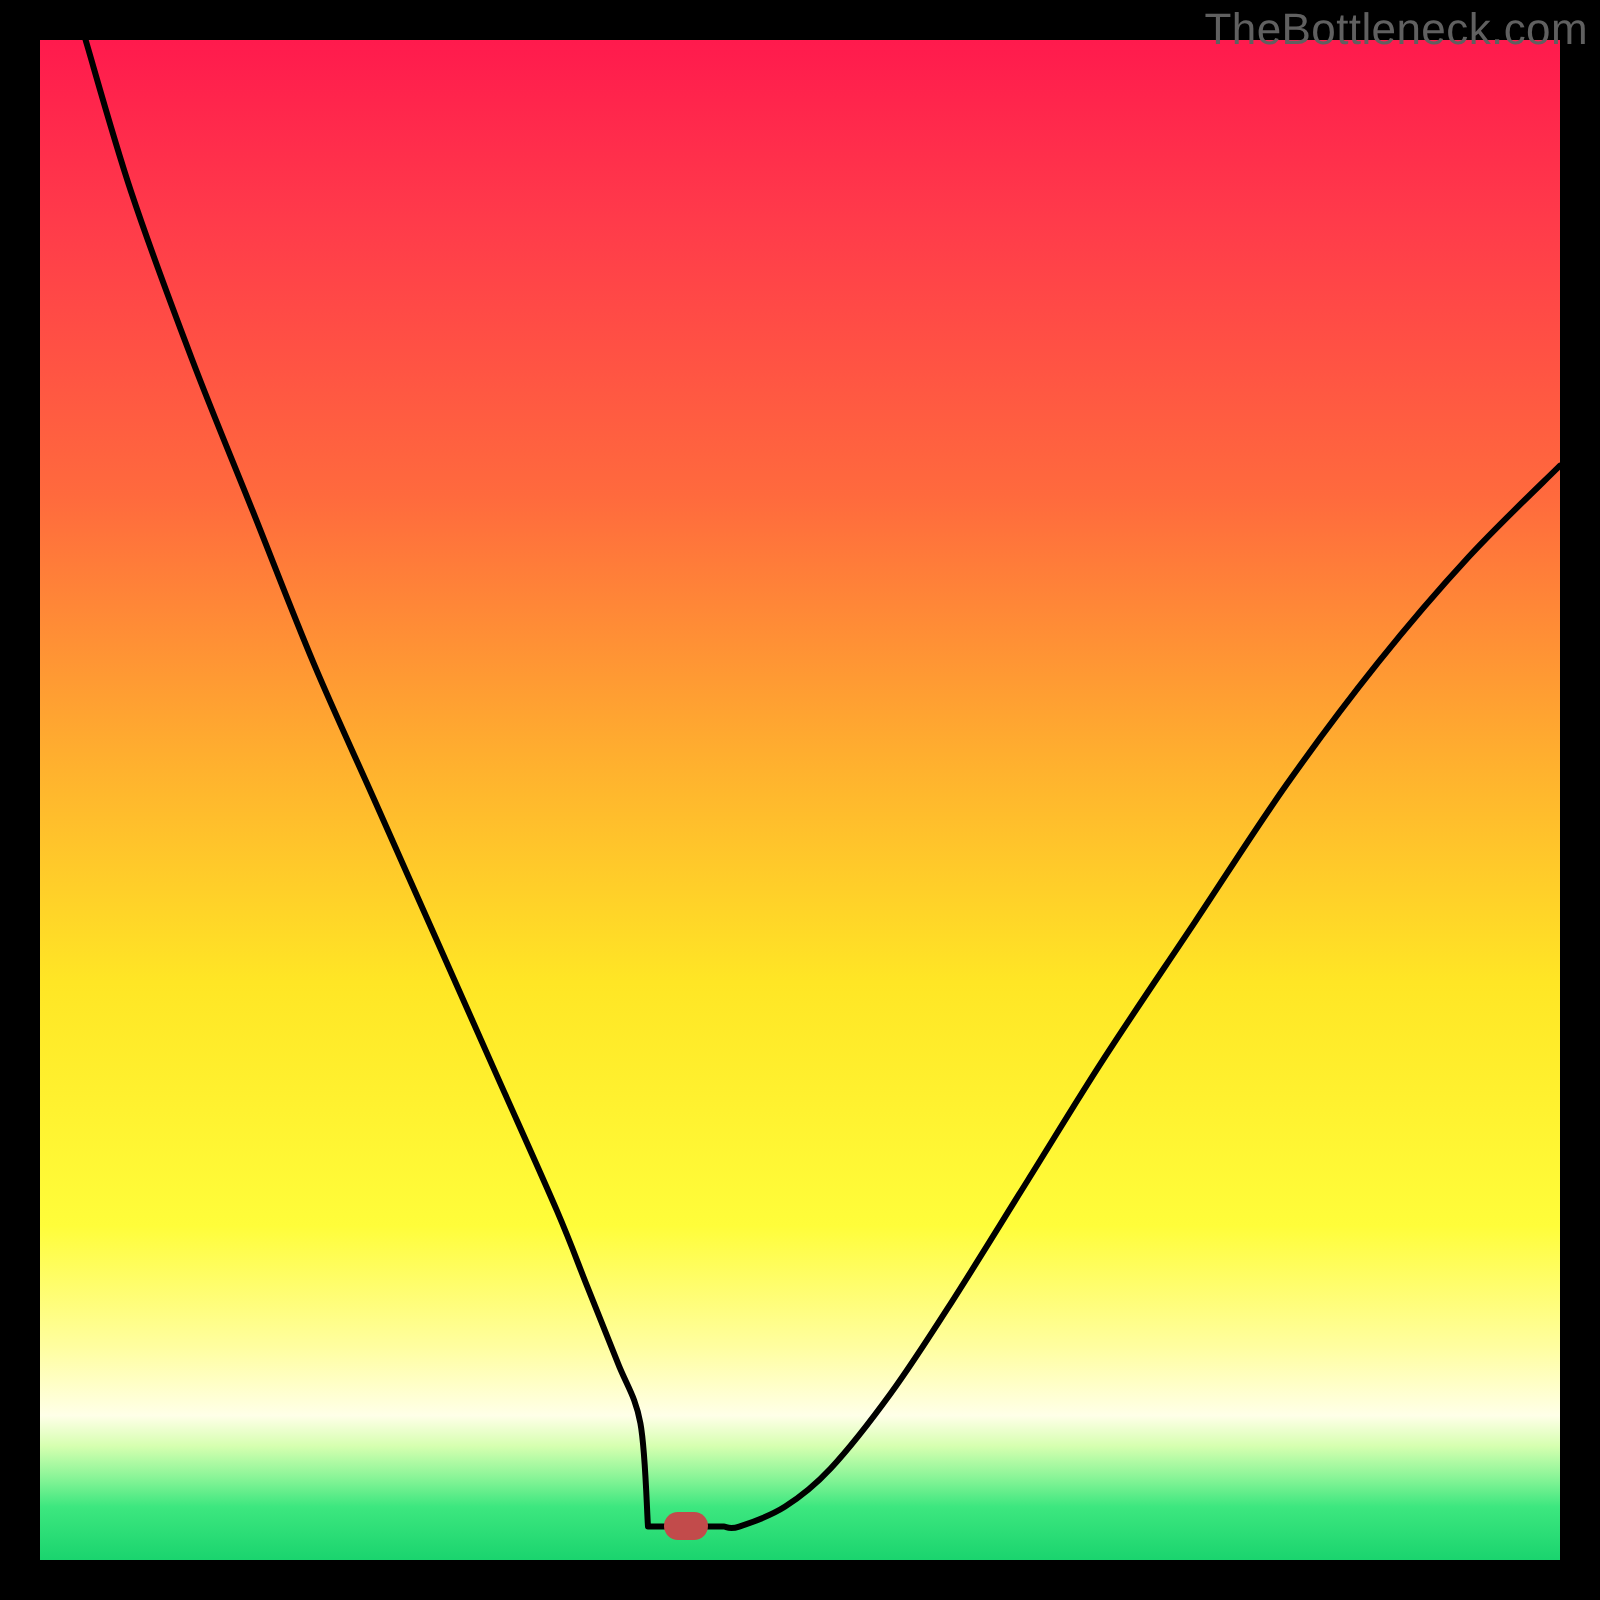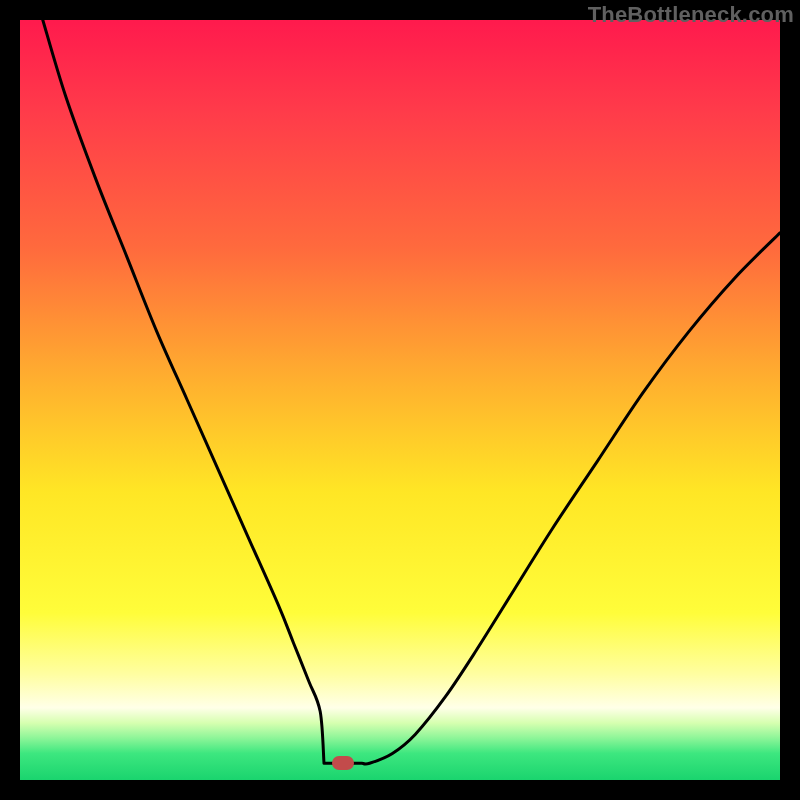--- a/index.html
+++ b/index.html
@@ -25,21 +25,21 @@
     top: 0;
     width: 760px;
     height: 760px;
   }
   .watermark {
     position: absolute;
     top: 2px;
     right: 6px;
     color: #606060;
     font-size: 22px;
-    font-weight: 700;
+    font-weight: 400;
     letter-spacing: 0.2px;
   }
   .marker {
     position: absolute;
     width: 22px;
     height: 14px;
     background: #c24b4b;
     border-radius: 7px;
   }
 </style>

